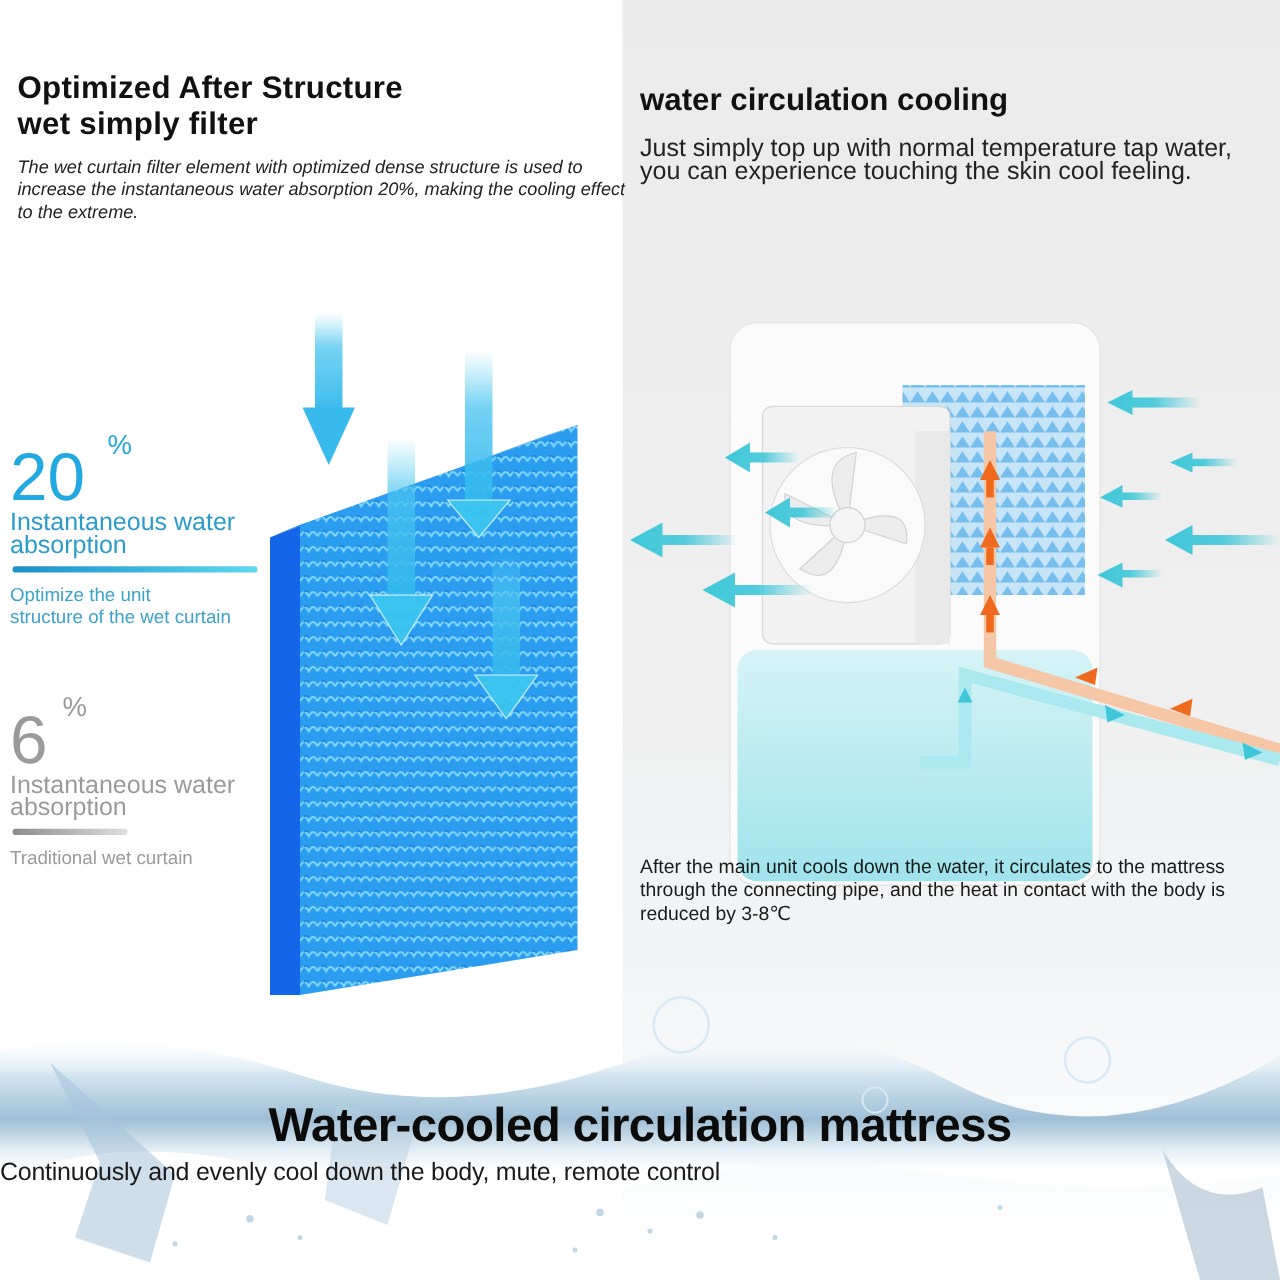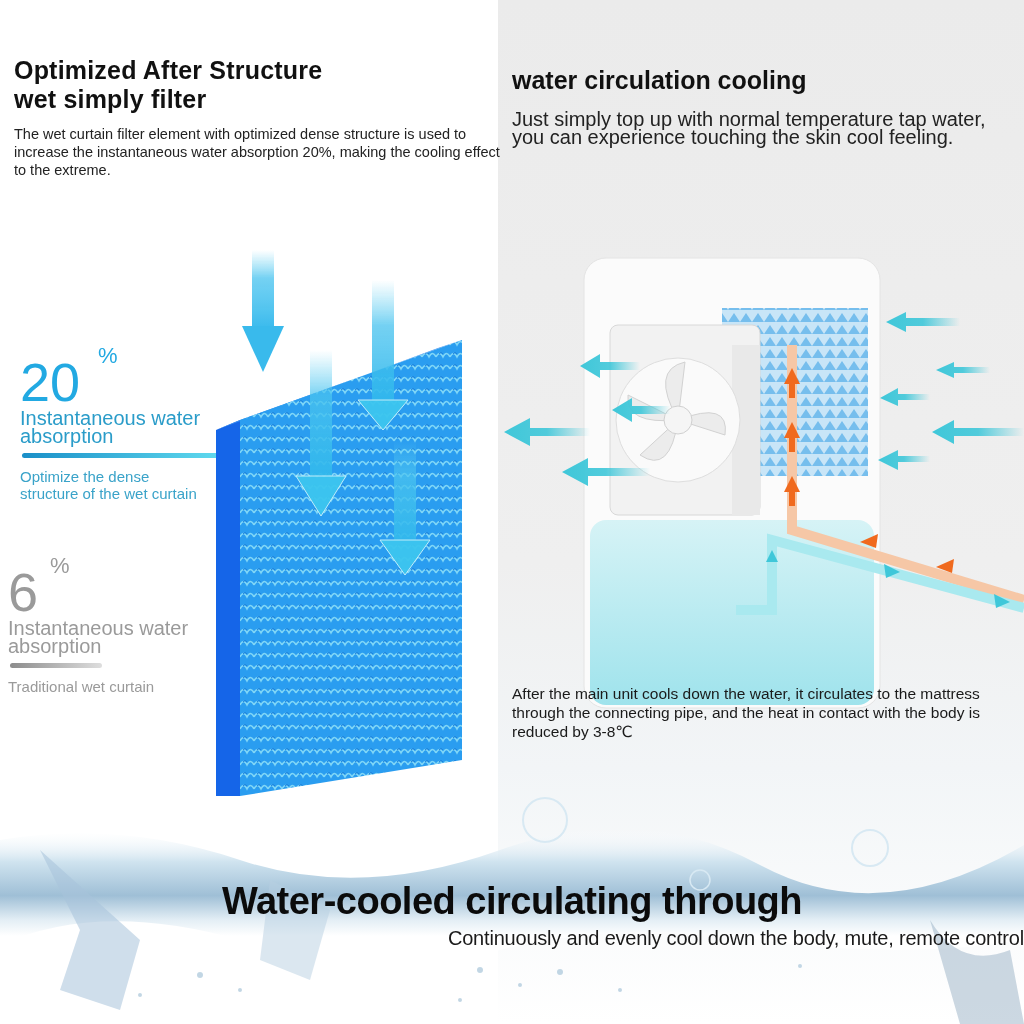--- a/index.html
+++ b/index.html
@@ -4,33 +4,33 @@
   <style>
     * { box-sizing: border-box; margin: 0; padding: 0; }
     html, body { width: 1024px; height: 1024px; overflow: hidden; background: #ffffff; }
     body { position: relative; font-family: "Liberation Sans", "DejaVu Sans", sans-serif; color: #111; }
 
     .left-panel { position: absolute; left: 0; top: 0; width: 498px; height: 1024px; background: #ffffff; }
     .right-panel { position: absolute; left: 498px; top: 0; width: 526px; height: 1024px;
       background: linear-gradient(180deg, #ebebeb 0%, #efefef 55%, #f2f5f7 75%, #ffffff 100%); }
 
     .title-left { position: absolute; left: 14px; top: 56px; font-size: 25px; font-weight: bold; line-height: 29px; color: #111; letter-spacing: 0.2px; }
-    .desc-left { position: absolute; left: 14px; top: 125px; width: 490px; font-size: 14.5px; line-height: 18px; color: #222; }
+    .desc-left { position: absolute; left: 14px; top: 125px; width: 490px; font-size: 14.5px; line-height: 18px; color: #222; font-style: italic; }
 
     .title-right { position: absolute; left: 512px; top: 66px; font-size: 25px; font-weight: bold; color: #111; }
     .desc-right { position: absolute; left: 512px; top: 110px; width: 500px; font-size: 20px; line-height: 18px; color: #222; }
 
     .stat { position: absolute; left: 8px; }
     .stat-big { font-size: 54px; line-height: 54px; font-weight: normal; display: inline-block; }
     .stat-pct { font-size: 22px; position: absolute; top: -12px; }
     .stat-label { font-size: 20px; font-weight: normal; line-height: 18px; }
     .stat-bar { height: 5px; border-radius: 3px; margin: 8px 0 10px 2px; }
     .stat-note { font-size: 15px; line-height: 17px; }
 
-    .stat-20 { top: 355px; color: #1aa7df; margin-left: 12px; }
+    .stat-20 { top: 355px; color: #1aa7df; }
     .stat-20 .stat-big { color: #22a9e2; }
     .stat-20 .stat-pct { left: 78px; color: #22a9e2; }
     .stat-20 .stat-label { color: #2a9cc9; }
     .stat-20 .stat-bar { width: 196px; background: linear-gradient(90deg, #1a8fc8, #5fd9ee); }
     .stat-20 .stat-note { color: #3aa3c9; }
 
     .stat-6 { top: 565px; color: #999; }
     .stat-6 .stat-big { color: #9a9a9a; }
     .stat-6 .stat-pct { left: 42px; color: #9a9a9a; }
     .stat-6 .stat-label { color: #9a9a9a; }
@@ -39,21 +39,21 @@
 
     .filter-wrap { position: absolute; left: 212px; top: 240px; width: 290px; height: 560px; }
 
     .unit-wrap { position: absolute; left: 500px; top: 250px; width: 524px; height: 460px; }
 
     .caption-right { position: absolute; left: 512px; top: 684px; width: 510px; font-size: 15.5px; line-height: 19px; color: #1a1a1a; }
 
     .water-band { position: absolute; left: 0; top: 790px; width: 1024px; height: 234px; }
 
     .bottom-title { position: absolute; left: 0; width: 1024px; top: 880px; text-align: center; font-size: 38px; font-weight: bold; color: #0b0b0b; letter-spacing: -0.5px; }
-    .bottom-sub { position: absolute; left: 0; width: 1024px; top: 927px; text-align: right; font-size: 20px; color: #1a1a1a; letter-spacing: -0.2px; }
+    .bottom-sub { position: absolute; left: 0; width: 1024px; top: 927px; text-align: left; font-size: 20px; color: #1a1a1a; letter-spacing: -0.2px; }
   </style>
 </head>
 <body>
 
 <div class="left-panel"></div>
 <div class="right-panel"></div>
 
 <div class="title-left">
   <div>Optimized After Structure</div>
   <div>wet simply filter</div>
@@ -67,21 +67,21 @@
   <div style="position:relative;display:inline-block;">
     <span class="stat-big">20</span>
     <span class="stat-pct">%</span>
   </div>
   <div class="stat-label">
     <div>Instantaneous water</div>
     <div>absorption</div>
   </div>
   <div class="stat-bar"></div>
   <div class="stat-note">
-    <div>Optimize the dense</div>
+    <div>Optimize the unit</div>
     <div>structure of the wet curtain</div>
   </div>
 </div>
 
 <div class="stat stat-6">
   <div style="position:relative;display:inline-block;">
     <span class="stat-big">6</span>
     <span class="stat-pct">%</span>
   </div>
   <div class="stat-label">
@@ -219,14 +219,14 @@
       <circle cx="520" cy="195" r="2"></circle>
         <circle cx="560" cy="182" r="3"></circle>
         <circle cx="620" cy="200" r="2"></circle>
       <circle cx="800" cy="176" r="2"></circle>
         <circle cx="140" cy="205" r="2"></circle>
         <circle cx="460" cy="210" r="2"></circle>
     </g>
   </svg>
 </div>
 
-<div class="bottom-title">Water-cooled circulating through</div>
+<div class="bottom-title">Water-cooled circulation mattress</div>
 <div class="bottom-sub">Continuously and evenly cool down the body, mute, remote control</div>
 
 </body></html>

